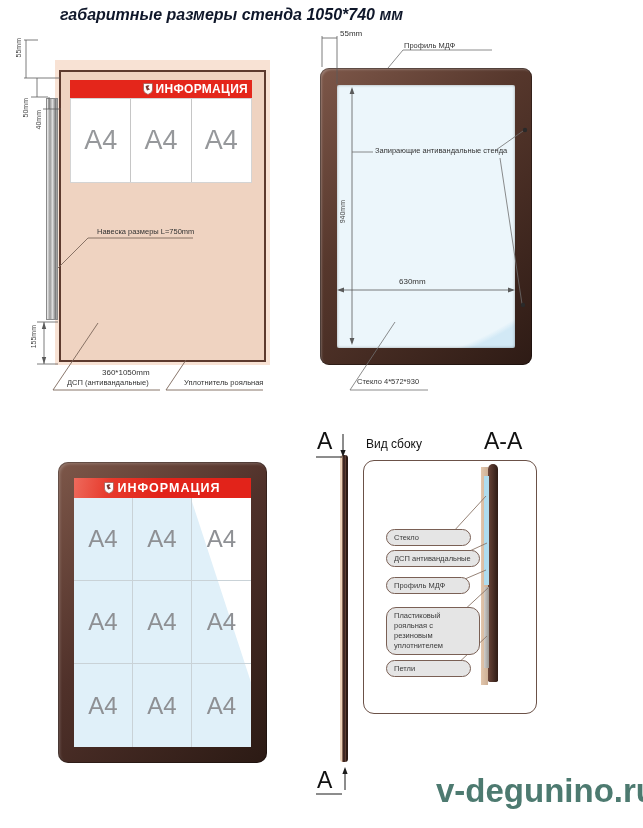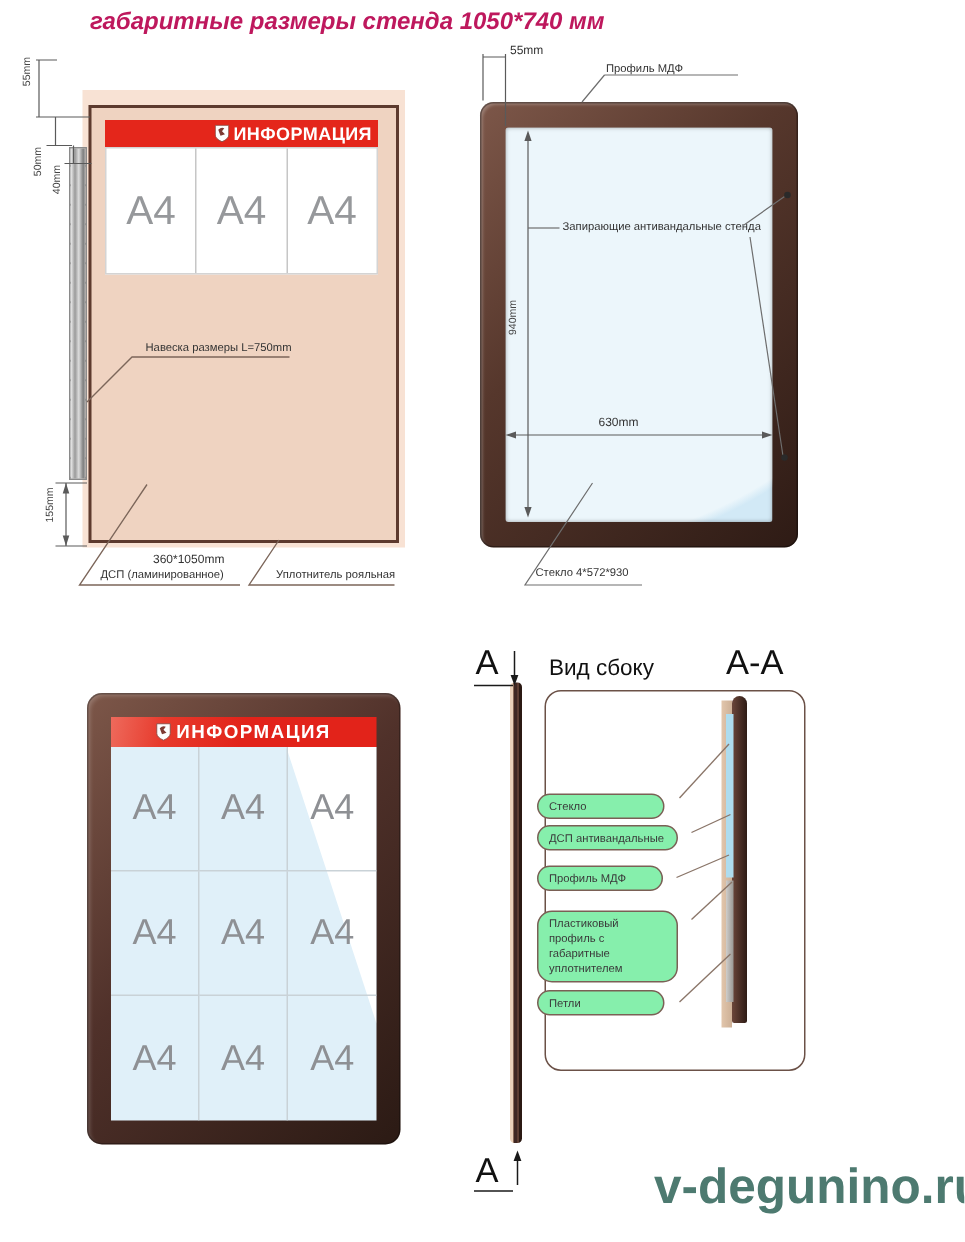--- a/index.html
+++ b/index.html
@@ -1,19 +1,19 @@
 <!DOCTYPE html>
 <html><head>
 <meta charset="utf-8">
 <style>
   html,body{margin:0;padding:0;background:#fff}
   .canvas{position:relative;width:643px;height:828px;background:#fff;overflow:hidden;
           font-family:"Liberation Sans",sans-serif;color:#222}
   .abs{position:absolute}
-  .page-title{left:60px;top:6px;font-size:16px;font-style:italic;font-weight:700;color:#be185d;white-space:nowrap}
+  .page-title{left:60px;top:6px;font-size:16px;font-style:italic;font-weight:700;color:#0f172a;white-space:nowrap}
   
   .bv-seal{left:55px;top:60px;width:215px;height:305px;background:#f8e2d4}
   .bv-board{left:59px;top:70px;width:203px;height:288px;background:#efd3c1;border:2px solid #5d3a2e;box-sizing:content-box}
   .bv-header{left:70px;top:80px;width:182px;height:18px;background:#e4261b;display:flex;align-items:center;justify-content:flex-end;padding-right:4px;box-sizing:border-box;gap:3px}
   .bv-header .hdr-txt{color:#fff;font-weight:700;font-size:12px;letter-spacing:.3px;white-space:nowrap}
   .bv-a4area{left:70px;top:98px;width:182px;height:85px;background:#fff;border:1px solid #d4d4d4;box-sizing:border-box;display:flex}
   .bv-a4area .sheet{flex:1;display:flex;align-items:center;justify-content:center;font-size:27px;color:#96989b}
   .bv-a4area .sheet:nth-child(-n+2){border-right:1px solid #c6c6c6}
   .bv-hinge{left:46px;top:98px;width:12px;height:222px;
             background-image:radial-gradient(circle,#3f3f3f .9px,rgba(0,0,0,0) 1.4px),
@@ -44,28 +44,28 @@
   .fin-cell:nth-child(n+7){border-bottom:none}
   
   .sv-strip{left:340px;top:455px;width:8px;height:307px;border-radius:3px;
             background:linear-gradient(90deg,#ecd2ba 0 2px,#8a6a58 2px 3px,#402823 3px 5px,#5d3d32 5px 6px,#2b1913 6px)}
   .aa-panel{left:363px;top:460px;width:174px;height:254px;background:#fff;border:1.5px solid #6b5147;border-radius:11px;box-sizing:border-box}
   .cs-beige{left:481px;top:467px;width:7px;height:218px;background:linear-gradient(90deg,#e2c6ac,#cdb096)}
   .cs-brown{left:488px;top:464px;width:10px;height:218px;border-radius:6px 6px 2px 2px;
             background:linear-gradient(90deg,#6b463a,#2e1b15)}
   .cs-glass{left:484px;top:476px;width:5px;height:109px;background:#aedcee}
   .cs-plastic{left:484px;top:587px;width:5px;height:81px;background:linear-gradient(90deg,#cfcdca,#9a9894)}
-  .pill{position:absolute;left:358px;background:#86efac;border:1px solid #7a6055;border-radius:9px;
+  .pill{position:absolute;left:386px;background:#e5e5e5;border:1px solid #7a6055;border-radius:9px;
         font-size:7.5px;color:#3a3a3a;padding:2.5px 7px;line-height:1.35;box-sizing:border-box}
   
   .lbl{position:absolute;font-size:8px;color:#333;white-space:nowrap}
   .lbl-s{font-size:7.5px}
   .rot{position:absolute;writing-mode:vertical-rl;transform:rotate(180deg);font-size:7px;color:#444;white-space:nowrap}
   .marker{position:absolute;font-size:23px;color:#111;line-height:1}
-  .sv-title{position:absolute;left:366px;top:437px;font-size:15px;color:#111;white-space:nowrap}
+  .sv-title{position:absolute;left:366px;top:437px;font-size:12px;color:#111;white-space:nowrap}
   .aa-name{position:absolute;left:484px;top:428px;font-size:23px;color:#111}
   .watermark{position:absolute;left:436px;top:772px;font-size:33px;font-weight:600;color:#4d7a70;white-space:nowrap}
   svg.overlay{position:absolute;left:0;top:0;pointer-events:none}
 </style>
 </head>
 <body>
 
 <div class="canvas">
 
   <div class="abs page-title">габаритные размеры стенда 1050*740 мм</div>
@@ -200,36 +200,36 @@
       <path d="M453 668 487 636"></path>
     </g>
   </svg>
 
   <div class="rot" style="left:15px;top:38px">55mm</div>
   <div class="rot" style="left:22px;top:98px">50mm</div>
   <div class="rot" style="left:35px;top:110px">40mm</div>
   <div class="rot" style="left:30px;top:325px">155mm</div>
   <div class="lbl lbl-s" style="left:97px;top:227px">Навеска размеры L=750mm</div>
   <div class="lbl" style="left:102px;top:368px">360*1050mm</div>
-  <div class="lbl lbl-s" style="left:67px;top:378px">ДСП (ламинированное)</div>
+  <div class="lbl lbl-s" style="left:67px;top:378px">ДСП (антивандальные)</div>
   <div class="lbl lbl-s" style="left:184px;top:378px">Уплотнитель рояльная</div>
 
   <div class="lbl" style="left:340px;top:29px">55mm</div>
   <div class="lbl lbl-s" style="left:404px;top:41px">Профиль МДФ</div>
   <div class="lbl lbl-s" style="left:375px;top:146px">Запирающие антивандальные стенда</div>
   <div class="rot" style="left:339px;top:200px">940mm</div>
   <div class="lbl" style="left:399px;top:277px">630mm</div>
   <div class="lbl lbl-s" style="left:357px;top:377px">Стекло 4*572*930</div>
 
   <div class="marker" style="left:317px;top:430px">А</div>
   <div class="sv-title">Вид сбоку</div>
   <div class="aa-name">А-А</div>
   <div class="marker" style="left:317px;top:769px">А</div>
 
   <div class="pill" style="top:529px;width:85px">Стекло</div>
   <div class="pill" style="top:550px;width:94px">ДСП антивандальные</div>
   <div class="pill" style="top:577px;width:84px">Профиль МДФ</div>
-  <div class="pill" style="top:607px;width:94px;border-radius:10px">Пластиковый профиль с габаритные уплотнителем</div>
+  <div class="pill" style="top:607px;width:94px;border-radius:10px">Пластиковый рояльная с резиновым уплотнителем</div>
   <div class="pill" style="top:660px;width:85px">Петли</div>
 
   <div class="watermark">v-degunino.ru</div>
 
 </div>
 
 </body></html>

